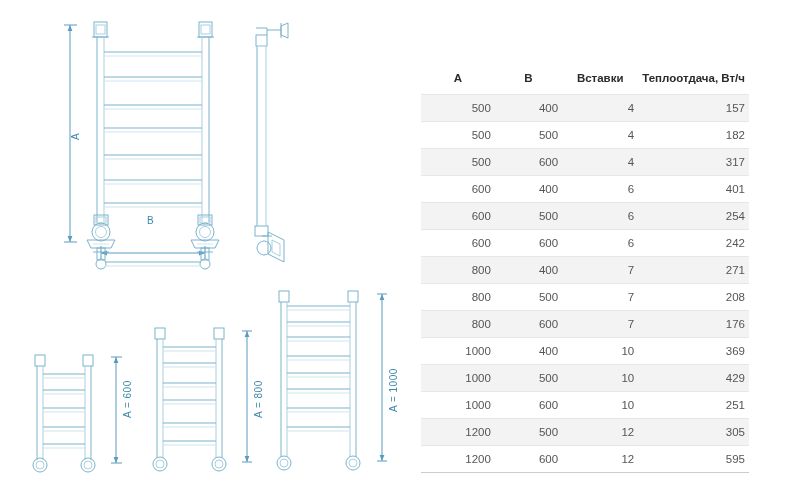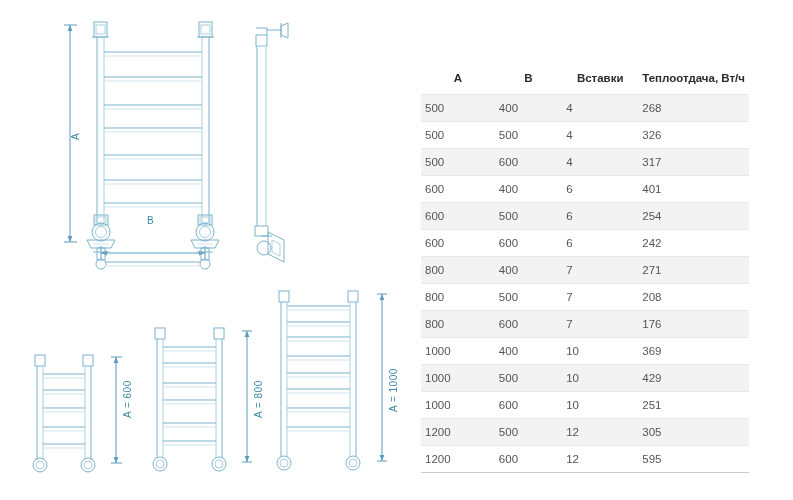--- a/index.html
+++ b/index.html
@@ -57,21 +57,21 @@
     padding: 8px 4px 10px 4px;
     text-align: center;
     background: #ffffff;
     border: none;
     white-space: nowrap;
   }
   table.spec td {
     font-size: 11.5px;
     color: #555555;
     padding: 7px 4px;
-    text-align: left;
+    text-align: right;
     border-top: 1px solid #e7e7e7;
     white-space: nowrap;
   }
   table.spec tbody tr:nth-child(odd) td {
     background: #f3f3f3;
   }
   table.spec tbody tr:nth-child(even) td {
     background: #ffffff;
   }
   table.spec tbody tr:last-child td {
@@ -316,27 +316,27 @@
           <th>B</th>
           <th>Вставки</th>
           <th>Теплоотдача, Вт/ч</th>
         </tr>
       </thead>
       <tbody id="spec-body">
           <tr>
             <td>500</td>
             <td>400</td>
             <td>4</td>
-            <td>268</td>
+            <td>157</td>
           </tr>
           <tr>
             <td>500</td>
             <td>500</td>
             <td>4</td>
-            <td>326</td>
+            <td>182</td>
           </tr>
           <tr>
             <td>500</td>
             <td>600</td>
             <td>4</td>
             <td>317</td>
           </tr>
           <tr>
             <td>600</td>
             <td>400</td>

